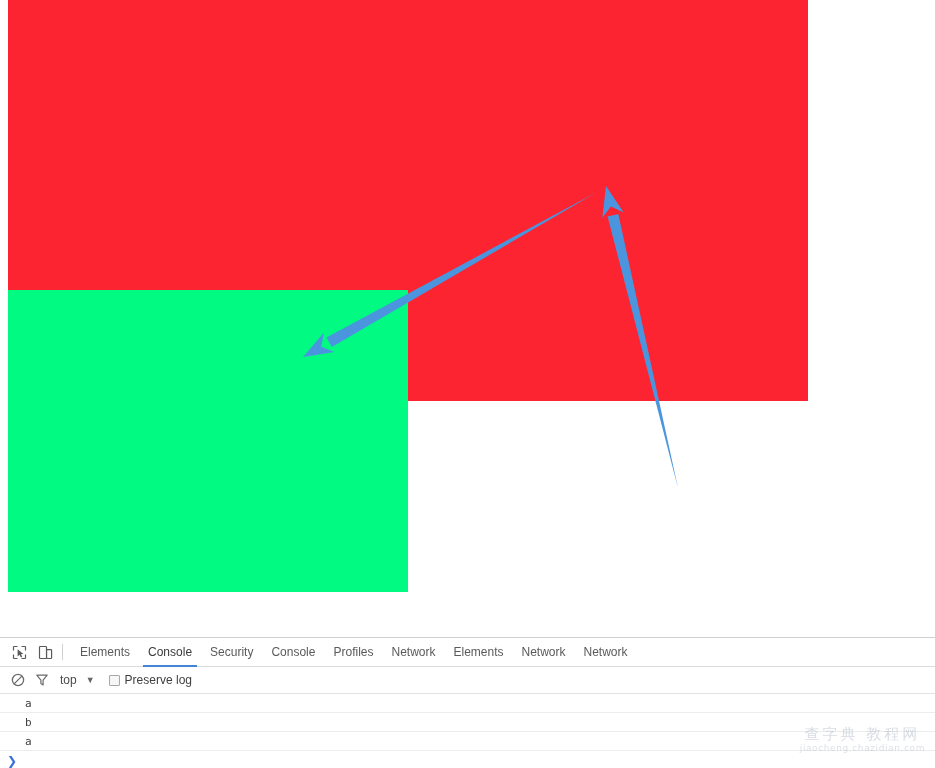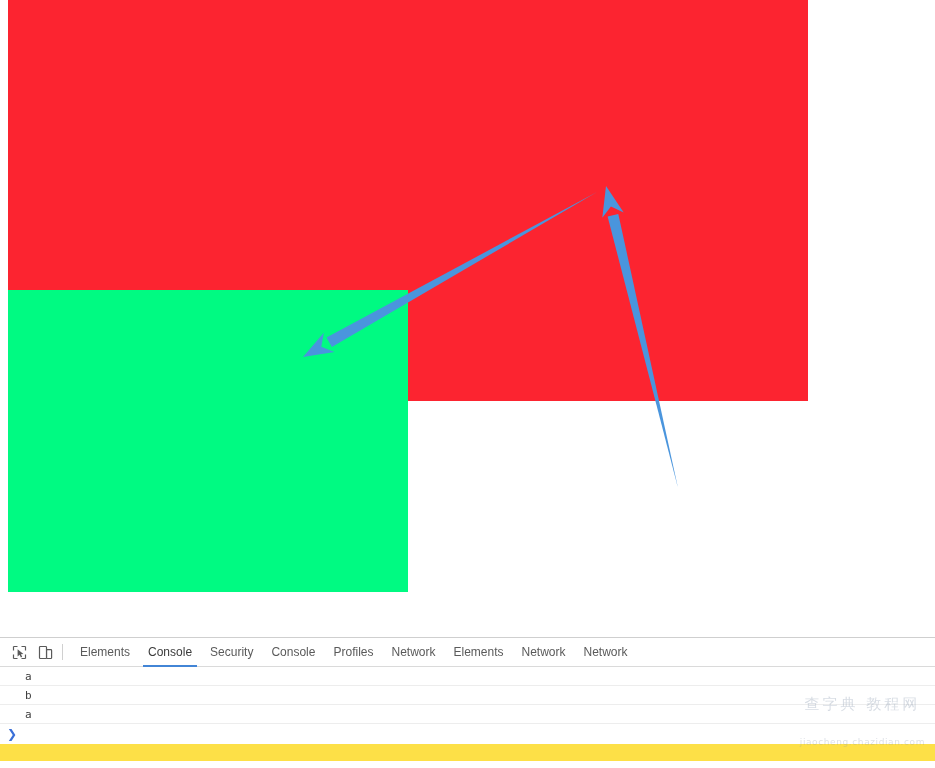--- a/index.html
+++ b/index.html
@@ -191,40 +191,39 @@
   }
   .prompt-input {
     flex: 1;
     height: 100%;
   }
 
   
   #watermark {
     position: absolute;
     right: 10px;
-    bottom: 20px;
+    bottom: 14px;
     text-align: center;
     opacity: 0.30;
     pointer-events: none;
     user-select: none;
   }
   #watermark .wm-cn {
     font-size: 15px;
     letter-spacing: 3px;
     color: #7e8fa6;
     font-family: "DejaVu Sans", sans-serif;
     line-height: 17px;
   }
   #watermark .wm-url {
     font-size: 9px;
     letter-spacing: 0.6px;
     color: #8b99ad;
     font-family: "DejaVu Sans", sans-serif;
     line-height: 11px;
-    margin-top: 24px;
   }
 </style>
 </head>
 <body>
 
 <div id="page-viewport">
 
   <div id="red-box" class="box" style="left: 8px; top: 0px; width: 800px; height: 401px; background: rgb(252, 36, 48);"></div>
   <div id="green-box" class="box" style="left: 8px; top: 290px; width: 400px; height: 302px; background: rgb(0, 250, 130);"></div>
 
@@ -264,20 +263,45 @@
     <div class="dt-tab active" style="--accent: #4285d6;">Console</div>
     <div class="dt-tab">Security</div>
     <div class="dt-tab">Console</div>
     <div class="dt-tab">Profiles</div>
     <div class="dt-tab">Network</div>
     <div class="dt-tab">Elements</div>
     <div class="dt-tab">Network</div>
     <div class="dt-tab">Network</div>
   </div>
 
+  <div id="console-toolbar">
+
+    <div class="dt-tool-icon" title="Clear console">
+      <svg width="14" height="14" viewBox="0 0 14 14">
+        <circle cx="7" cy="7" r="5.6" fill="none" stroke="#6b6b6b" stroke-width="1.3"></circle>
+        <line x1="3.1" y1="10.9" x2="10.9" y2="3.1" stroke="#6b6b6b" stroke-width="1.3"></line>
+      </svg>
+    </div>
+
+    <div class="dt-tool-icon" title="Filter">
+      <svg width="14" height="14" viewBox="0 0 14 14">
+        <path d="M1.8 2.2 H12.2 L8.1 7.2 V11.9 L5.9 10.4 V7.2 Z" fill="none" stroke="#6b6b6b" stroke-width="1.2" stroke-linejoin="round"></path>
+      </svg>
+    </div>
+
+    <div class="ctx-select">
+      <span class="ctx-label">top</span>
+      <span class="ctx-caret">▼</span>
+    </div>
+
+    <div class="preserve-wrap">
+      <span class="cb"></span>
+      <span class="preserve-label">Preserve log</span>
+    </div>
+  </div>
 
   <div id="console-messages">
     <div class="console-row">a</div>
     <div class="console-row">b</div>
     <div class="console-row">a</div>
     <div class="console-prompt-row">
       <span class="prompt-caret">❯</span>
       <span class="prompt-input"></span>
     </div>
   </div>

